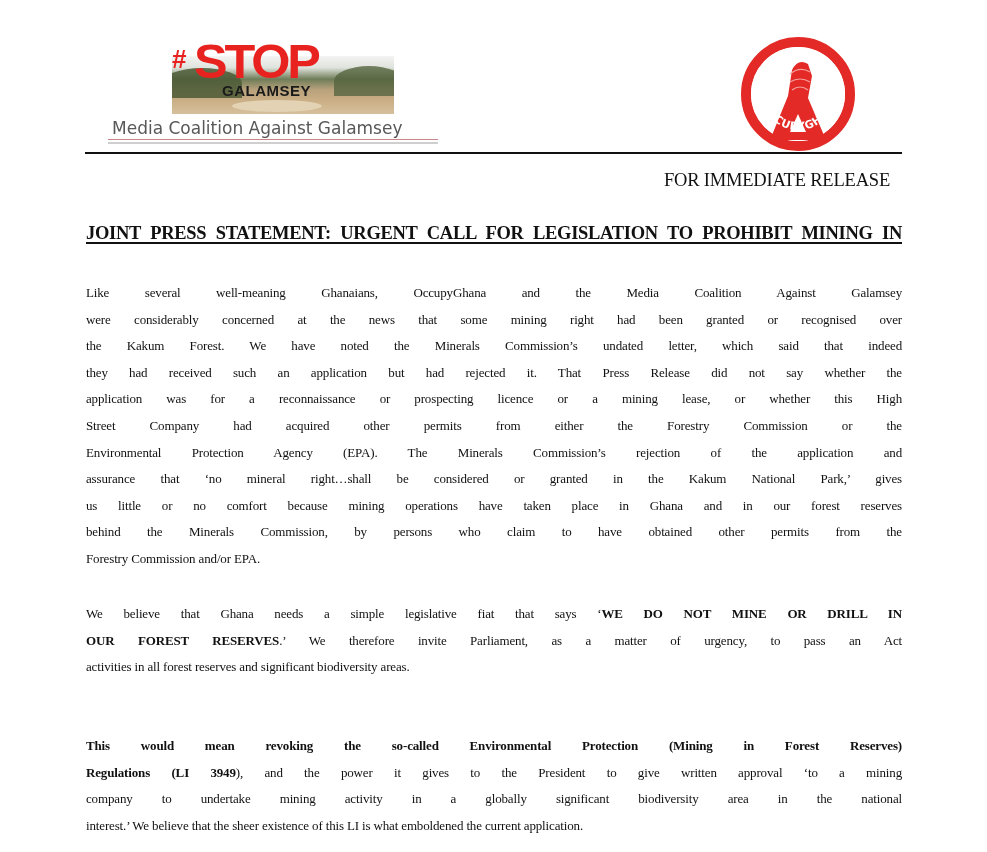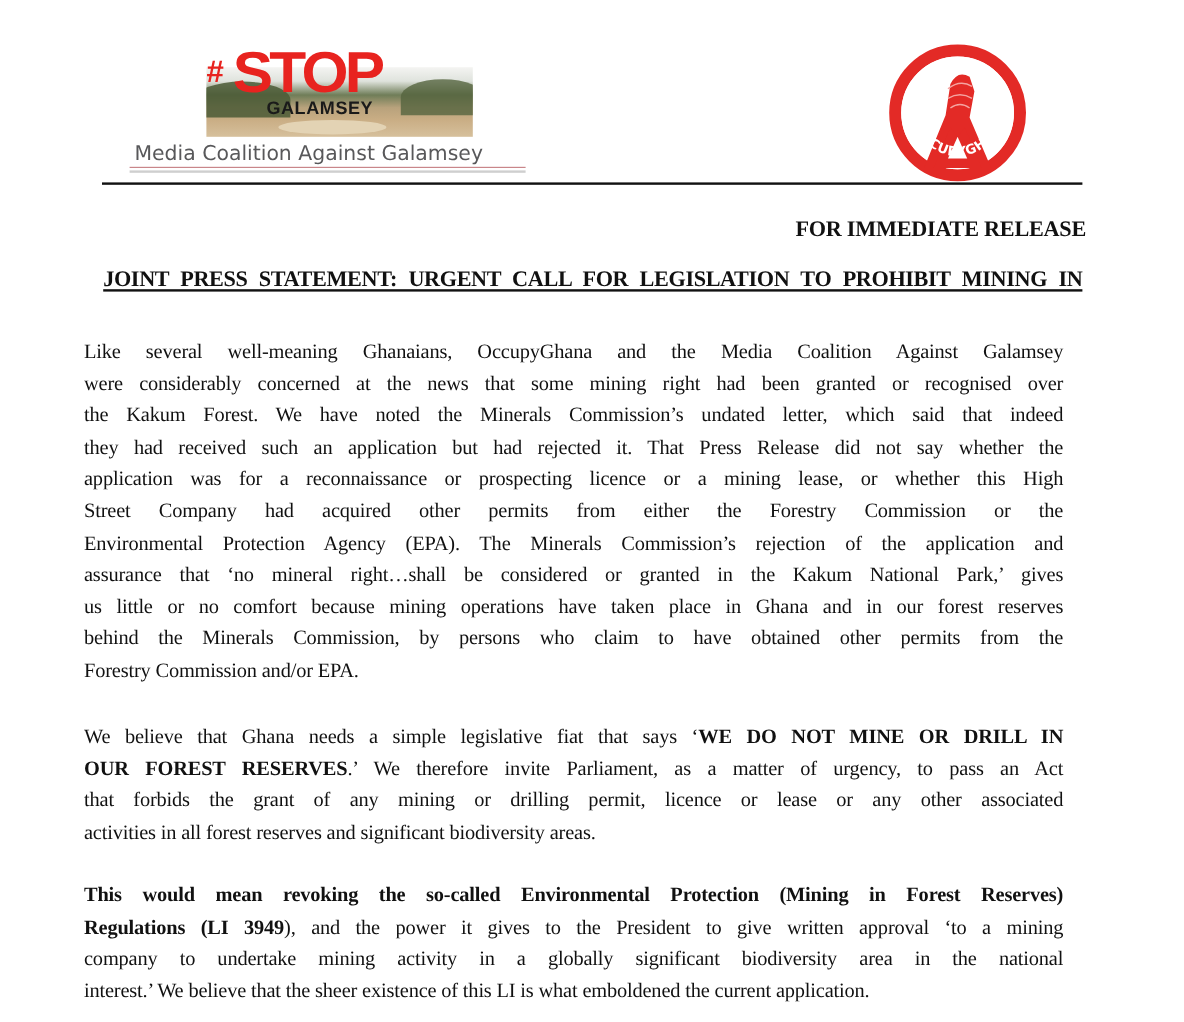--- a/index.html
+++ b/index.html
@@ -19,26 +19,26 @@
   .coalition-text { position: absolute; left: 4px; top: 80px; font-family: "DejaVu Sans", "Liberation Sans", sans-serif; font-size: 17px; color: #58585a; letter-spacing: 0px; white-space: nowrap; }
   .coalition-rule { position: absolute; left: 0px; top: 101px; width: 330px; height: 1px; background: #c9868a; }
   .coalition-rule2 { position: absolute; left: 0px; top: 104px; width: 330px; height: 2px; background: #cfcfcf; }
 
   .logo-right { position: absolute; left: 740px; top: 36px; width: 116px; height: 116px; }
   .logo-right svg { width: 116px; height: 116px; }
 
   .header-rule { position: absolute; left: 85px; top: 152px; width: 817px; height: 1.5px; background: #111; }
 
   
-  .release { position: absolute; right: 82px; top: 170px; font-weight: 700; font-size: 18.5px; letter-spacing: -0.2px; margin-top: 12px; }
+  .release { position: absolute; right: 97px; top: 170px; font-weight: 400; font-size: 18.5px; letter-spacing: -0.2px; }
   .title { position: absolute; left: 86px; top: 196px; width: 816px; font-weight: 700; font-size: 18.5px; line-height: 27px; text-decoration: underline; text-decoration-thickness: 1.5px; text-underline-offset: 3px; letter-spacing: -0.3px; }
   .title div { white-space: nowrap; }
   .title .l1 { text-align: justify; text-align-last: justify; margin-top: 24px; }
 
-  .para { position: absolute; left: 70px; width: 816px; font-size: 17px; line-height: 26.6px; text-align: justify; letter-spacing: -0.15px; }
+  .para { position: absolute; left: 86px; width: 816px; font-size: 13px; line-height: 26.6px; text-align: justify; letter-spacing: -0.15px; }
   .para .ln { display: block; text-align: justify; text-align-last: justify; white-space: nowrap; }
   .para .ln.last { text-align-last: left; }
   .p1 { top: 280px; }
   .p2 { top: 601px; }
   .p3 { top: 733px; font-family: Liberation Serif, serif; }
   b { font-weight: 700; }
 </style>
 </head>
 <body>
 
@@ -92,21 +92,20 @@
   <span class="ln">Environmental Protection Agency (EPA). The Minerals Commission’s rejection of the application and</span>
   <span class="ln">assurance that ‘no mineral right…shall be considered or granted in the Kakum National Park,’ gives</span>
   <span class="ln">us little or no comfort because mining operations have taken place in Ghana and in our forest reserves</span>
   <span class="ln">behind the Minerals Commission, by persons who claim to have obtained other permits from the</span>
   <span class="ln last">Forestry Commission and/or EPA.</span>
 </div>
 
 <div class="para p2">
   <span class="ln"><span>We believe that Ghana needs a simple legislative fiat that says ‘</span><b>WE DO NOT MINE OR DRILL IN</b></span>
   <span class="ln"><b>OUR FOREST RESERVES</b><span>.’ We therefore invite Parliament, as a matter of urgency, to pass an Act</span></span>
-  <span class="ln">that forbids the grant of any mining or drilling permit, licence or lease or any other associated</span>
   <span class="ln last">activities in all forest reserves and significant biodiversity areas.</span>
 </div>
 
 <div class="para p3">
   <span class="ln"><b>This would mean revoking the so-called Environmental Protection (Mining in Forest Reserves)</b></span>
   <span class="ln"><b>Regulations (LI 3949</b><span>), and the power it gives to the President to give written approval ‘to a mining</span></span>
   <span class="ln">company to undertake mining activity in a globally significant biodiversity area in the national</span>
   <span class="ln last">interest.’ We believe that the sheer existence of this LI is what emboldened the current application.</span>
 </div>
 

